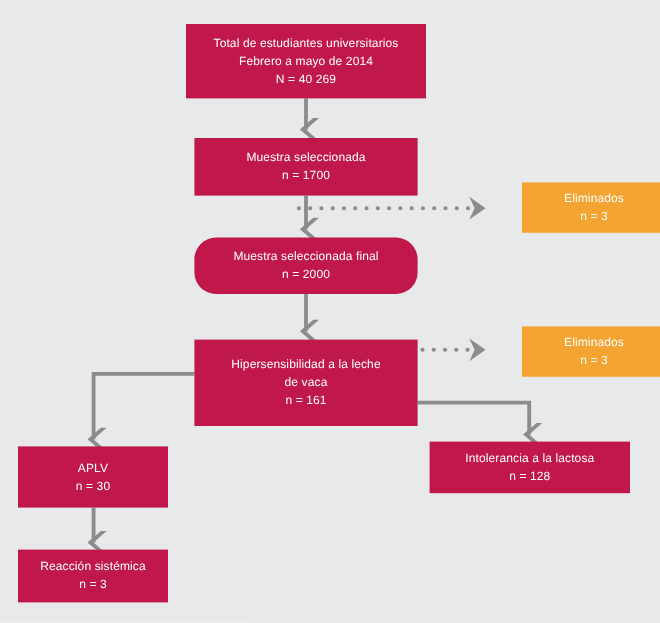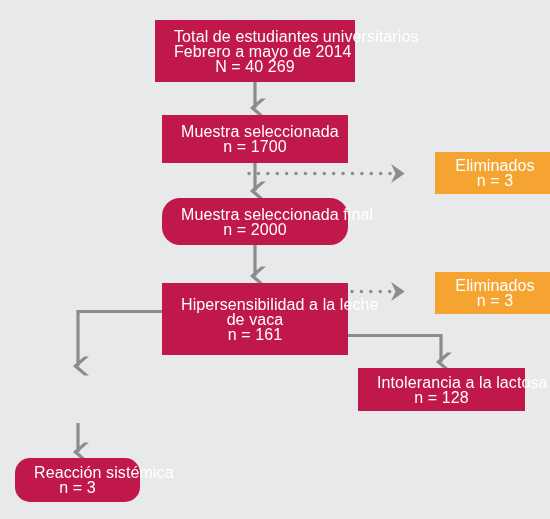--- a/index.html
+++ b/index.html
@@ -18,25 +18,25 @@
     overflow: hidden;
   }
   .node {
     position: absolute;
     box-sizing: border-box;
     display: flex;
     align-items: center;
     justify-content: center;
     text-align: center;
     color: #ffffff;
-    font-size: 16px;
+    font-size: 10px;
     line-height: 15px;
     letter-spacing: 0.1px;
     z-index: 3;
-    padding: 2px 19px;
+    padding: 2px 4px;
   }
   .node .lines {
     width: 100%;
   }
   .node .ln {
     display: block;
     white-space: nowrap;
   }
   .node-crimson {
     background: #c0184a;
@@ -124,28 +124,34 @@
     </div>
   </div>
 
   <div class="node node-orange" style="left:415px; top:272px; width:120px; height:42px;">
     <div class="lines">
       <span class="ln">Eliminados</span>
       <span class="ln">n = 3</span>
     </div>
   </div>
 
+  <div class="node node-crimson" style="left:15px; top:372px; width:125px; height:51px;">
+    <div class="lines">
+      <span class="ln">APLV</span>
+      <span class="ln">n = 30</span>
+    </div>
+  </div>
 
   <div class="node node-crimson" style="left:358px; top:368px; width:167px; height:43px;">
     <div class="lines">
       <span class="ln">Intolerancia a la lactosa</span>
       <span class="ln">n = 128</span>
     </div>
   </div>
 
-  <div class="node node-crimson" style="left:15px; top:458px; width:125px; height:44px;border-radius:15px;">
+  <div class="node node-crimson" style="left:15px; top:458px; width:125px; height:44px;">
     <div class="lines">
       <span class="ln">Reacción sistémica</span>
       <span class="ln">n = 3</span>
     </div>
   </div>
 
 </div>
 
 </body></html>

